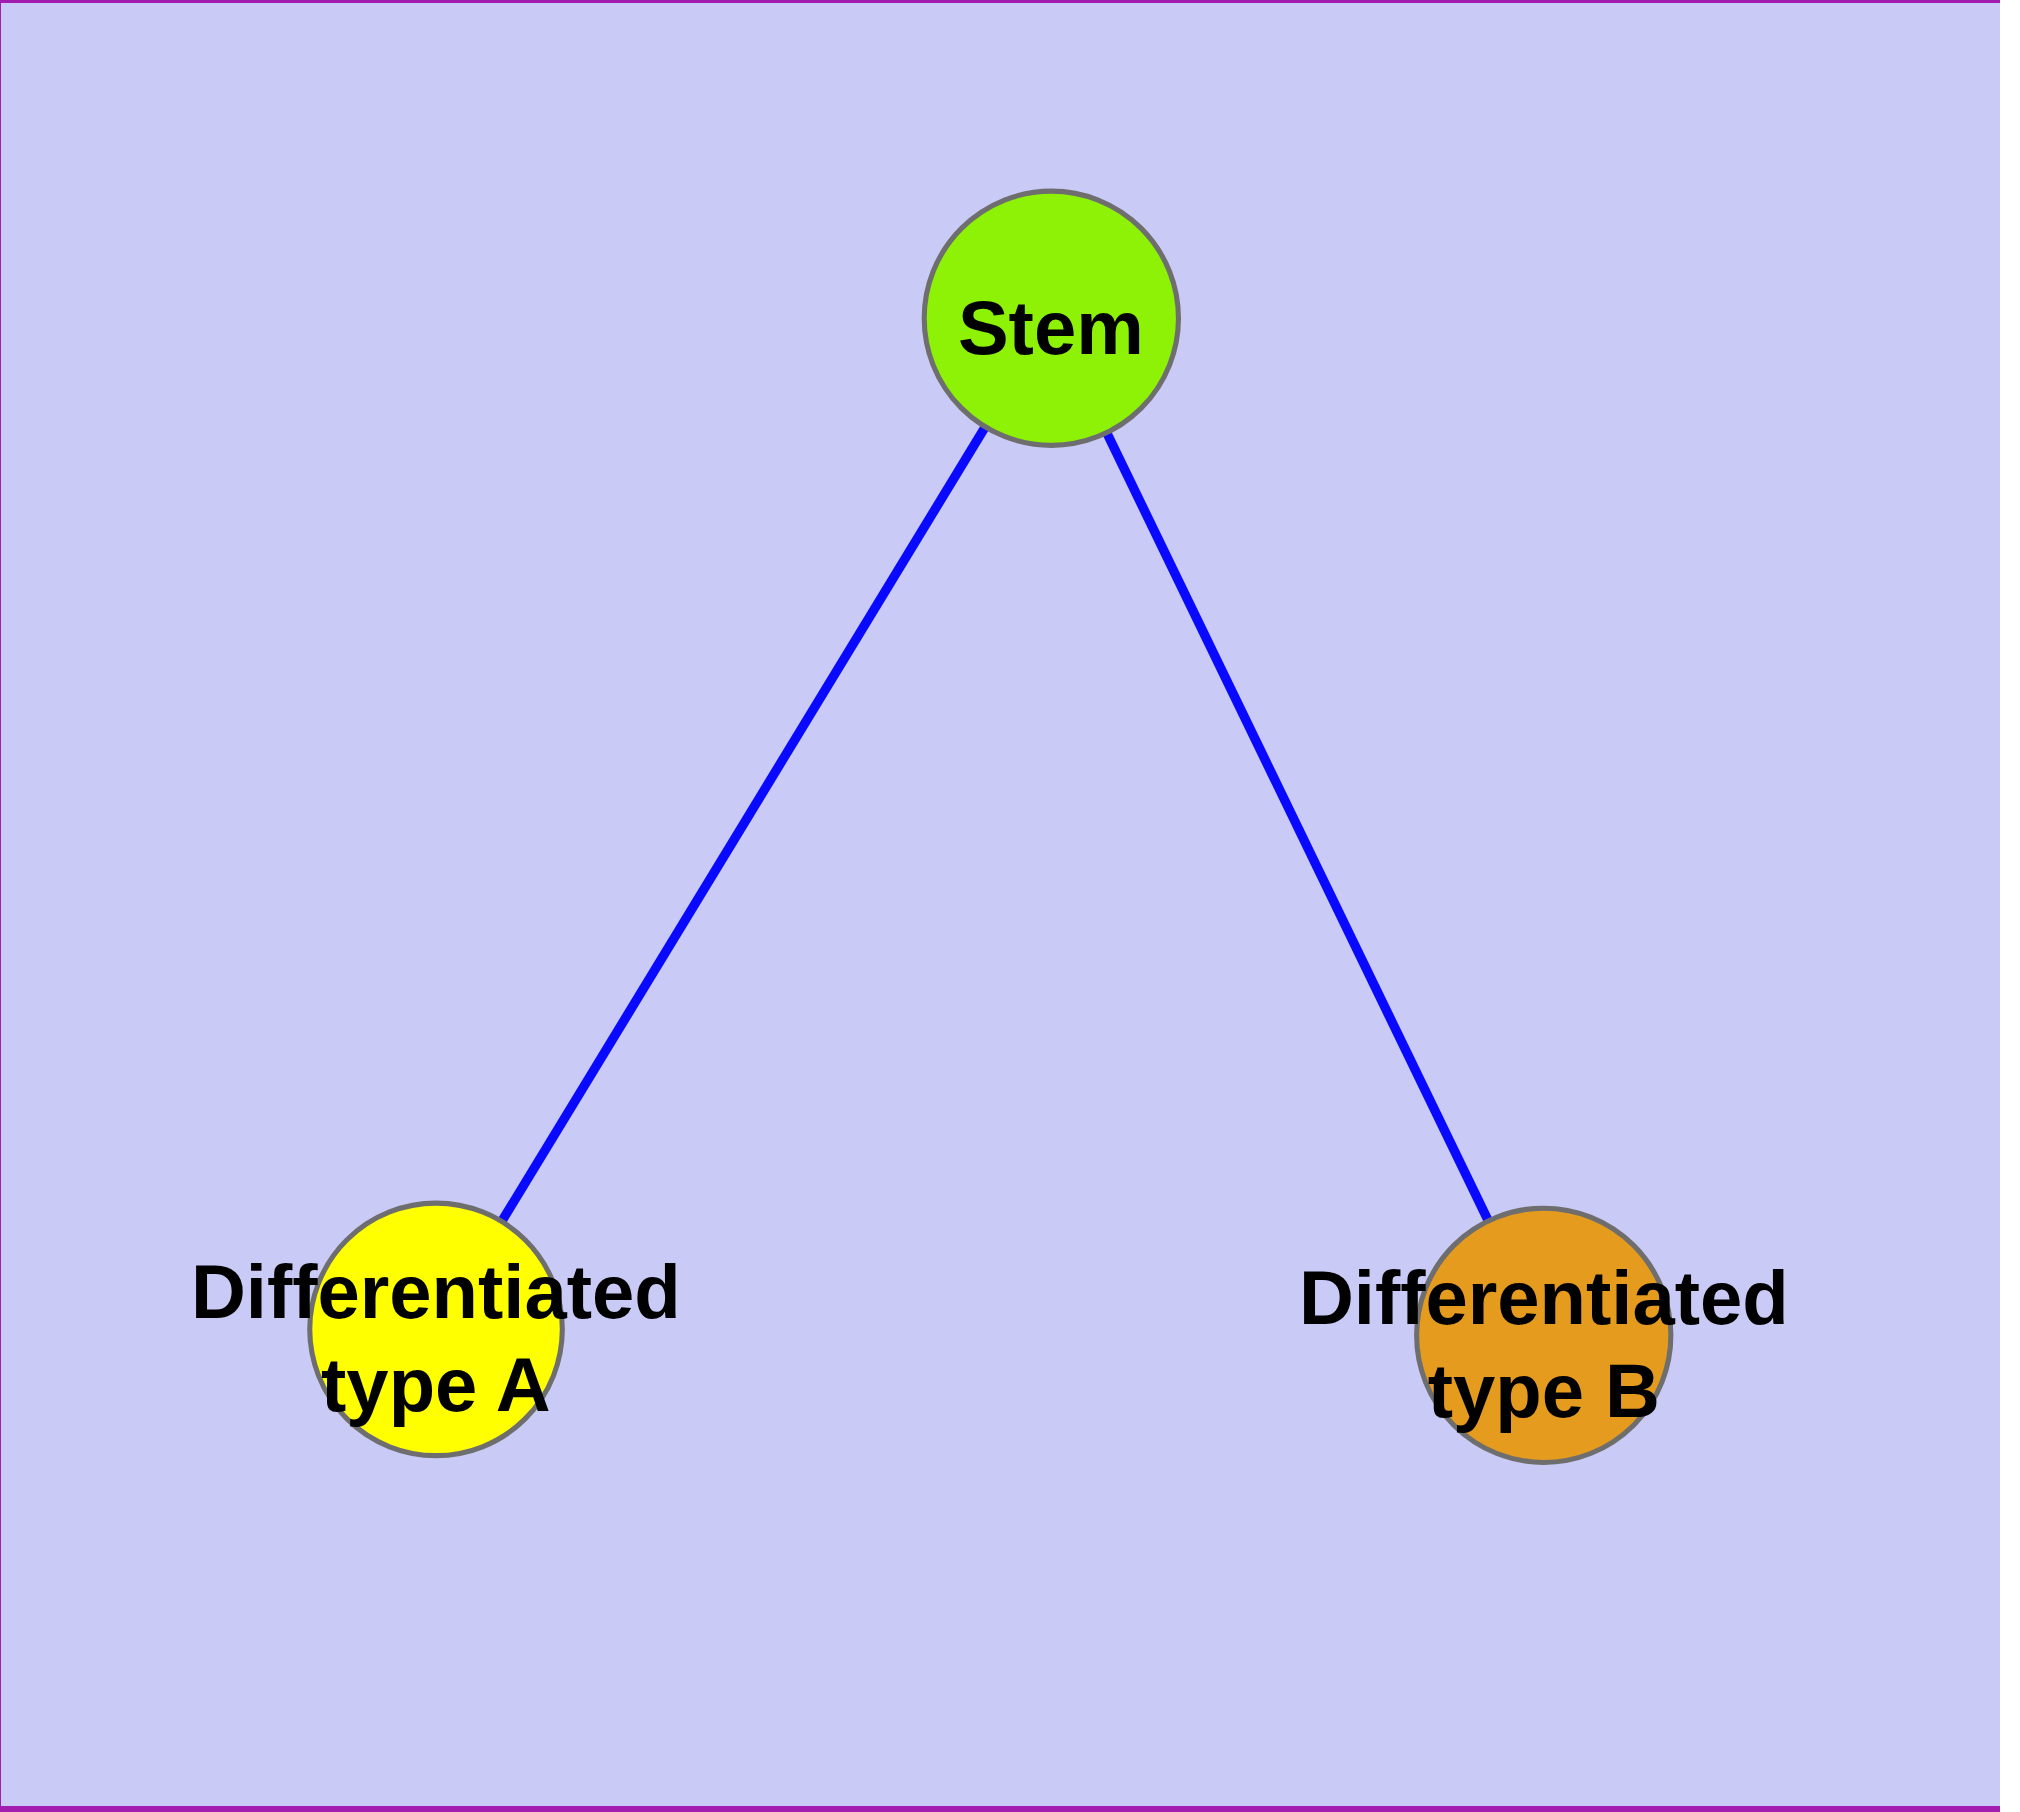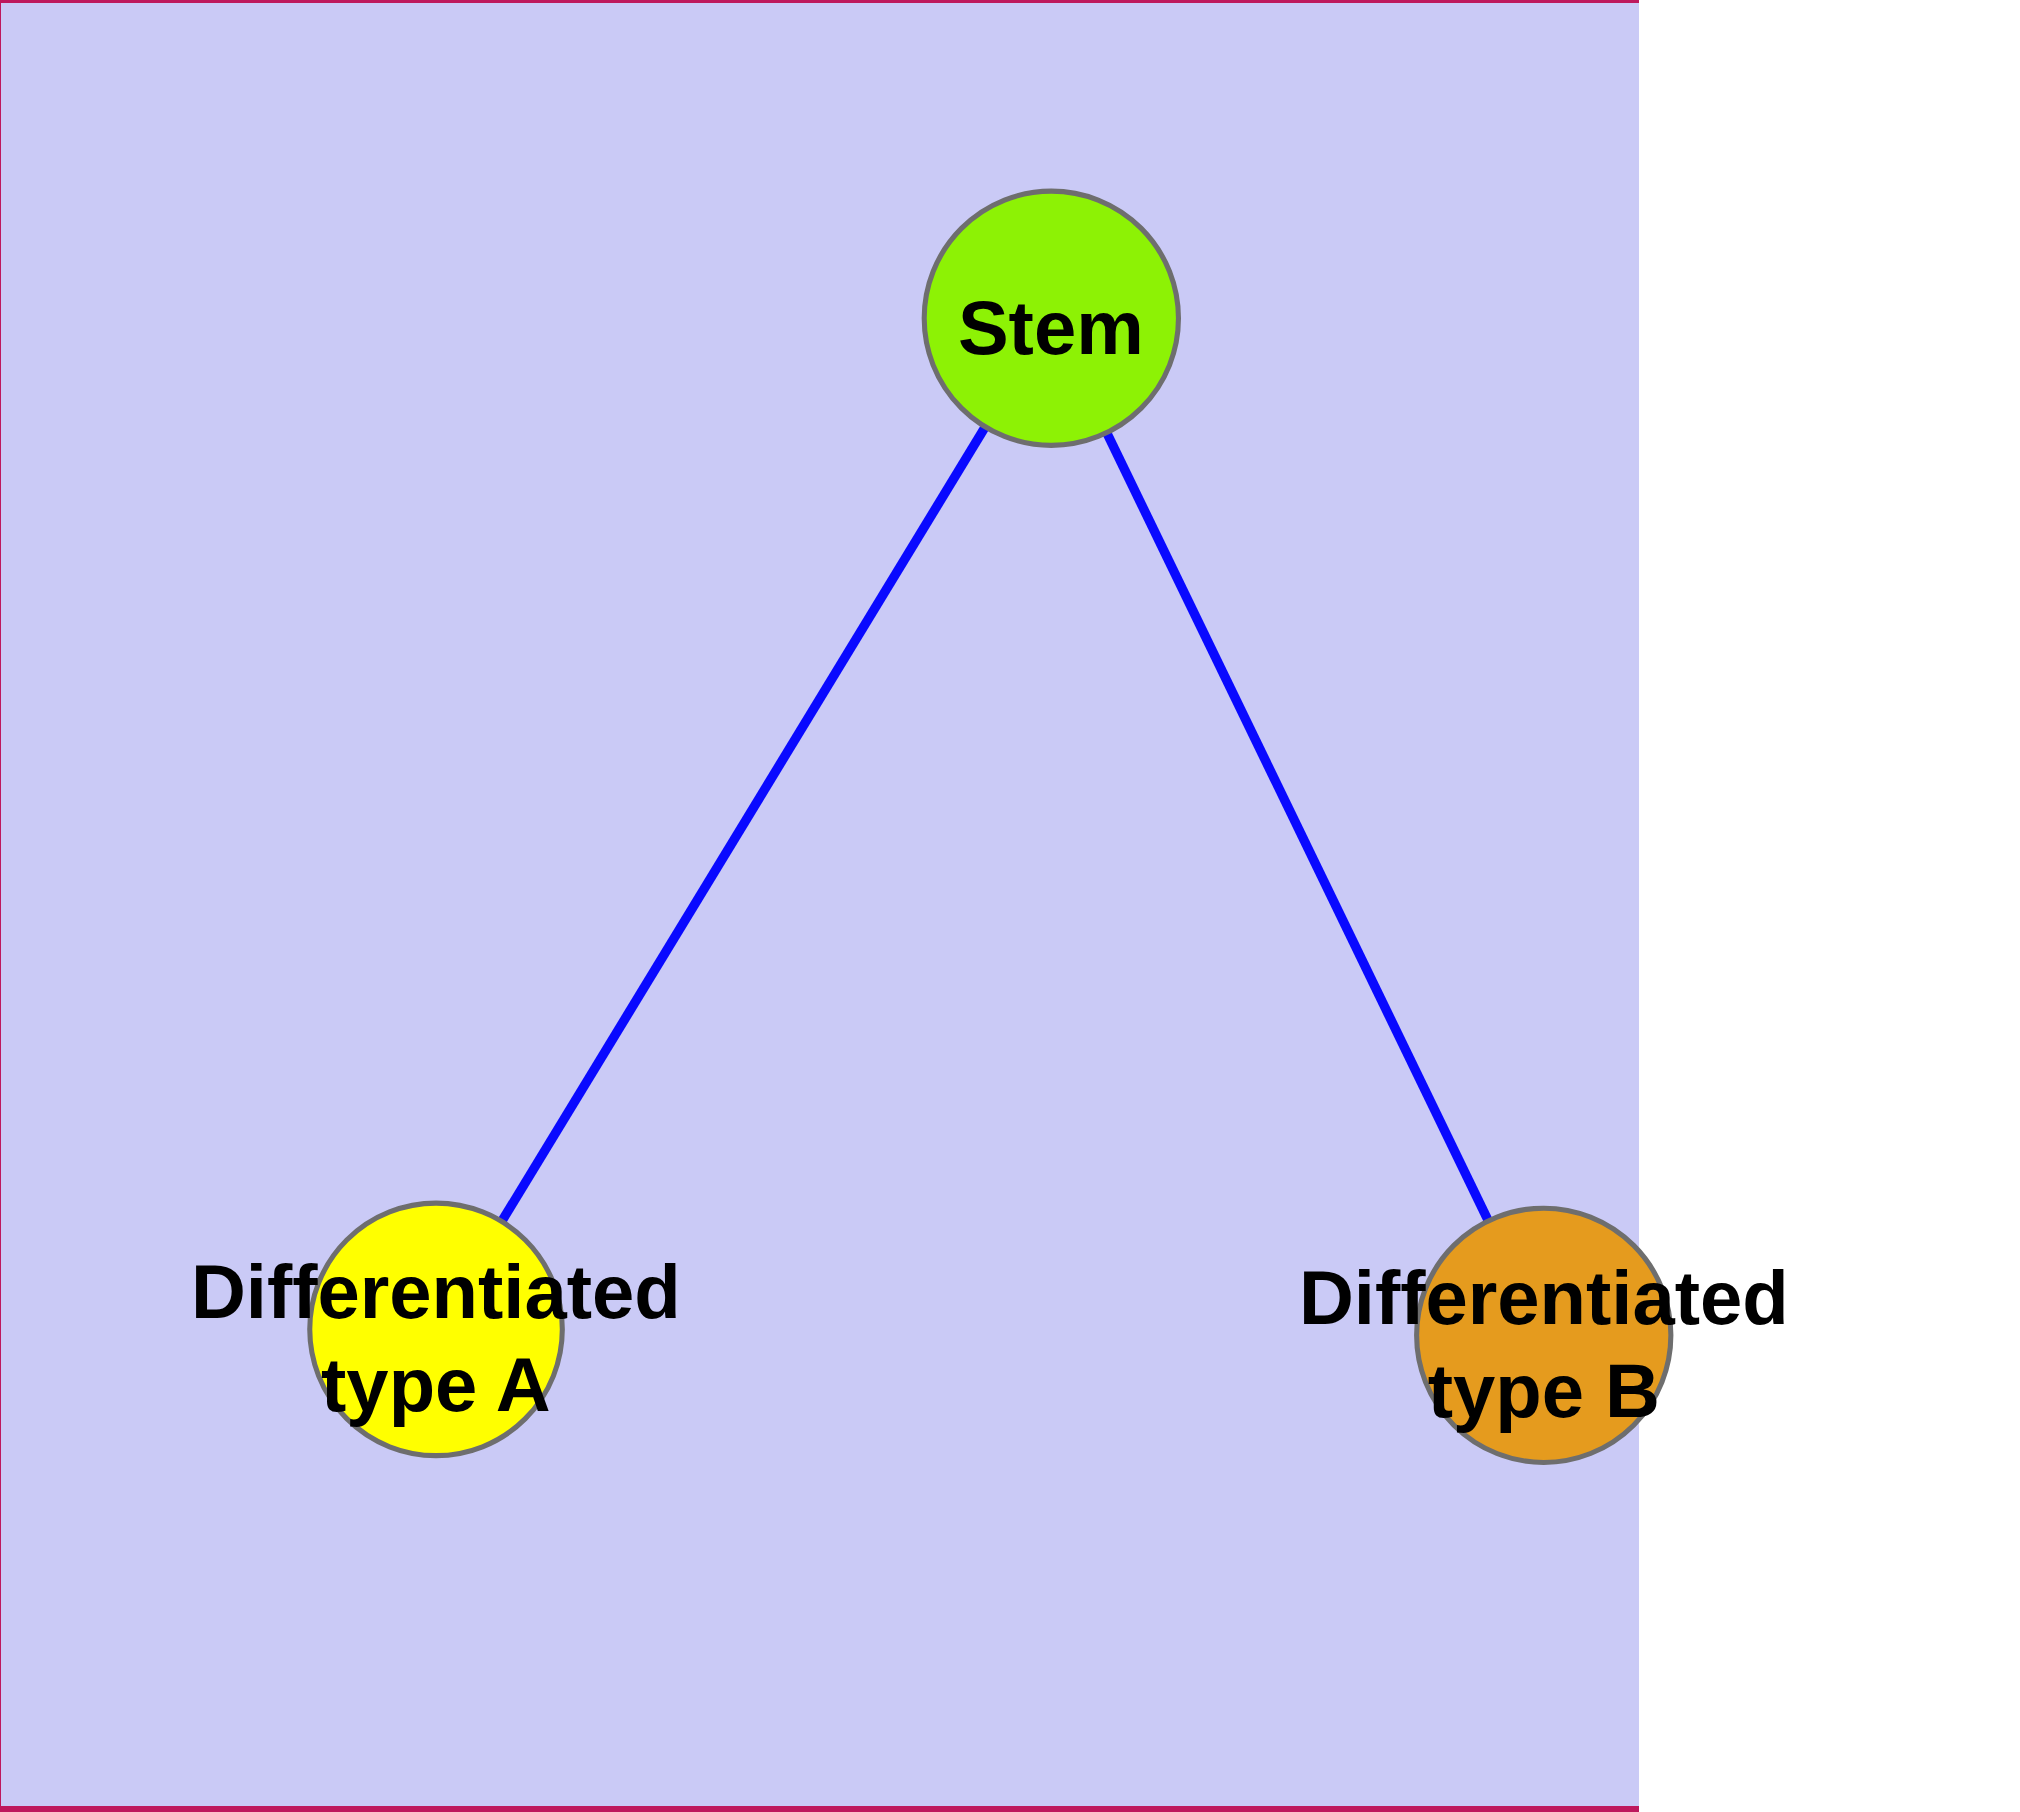--- a/index.html
+++ b/index.html
@@ -5,23 +5,23 @@
   html, body {
     margin: 0;
     padding: 0;
     background: #ffffff;
     width: 2021px;
     height: 1812px;
     overflow: hidden;
   }
   .stage {
     position: relative;
-    width: 1639px;
+    width: 2000px;
     height: 1812px;
-    background: #be185d;
+    background: #a21caf;
   }
   .plot-area {
     position: absolute;
     left: 0.8px;
     top: 2.5px;
     right: 0px;
     bottom: 6px;
     
   }
   svg.graph {

